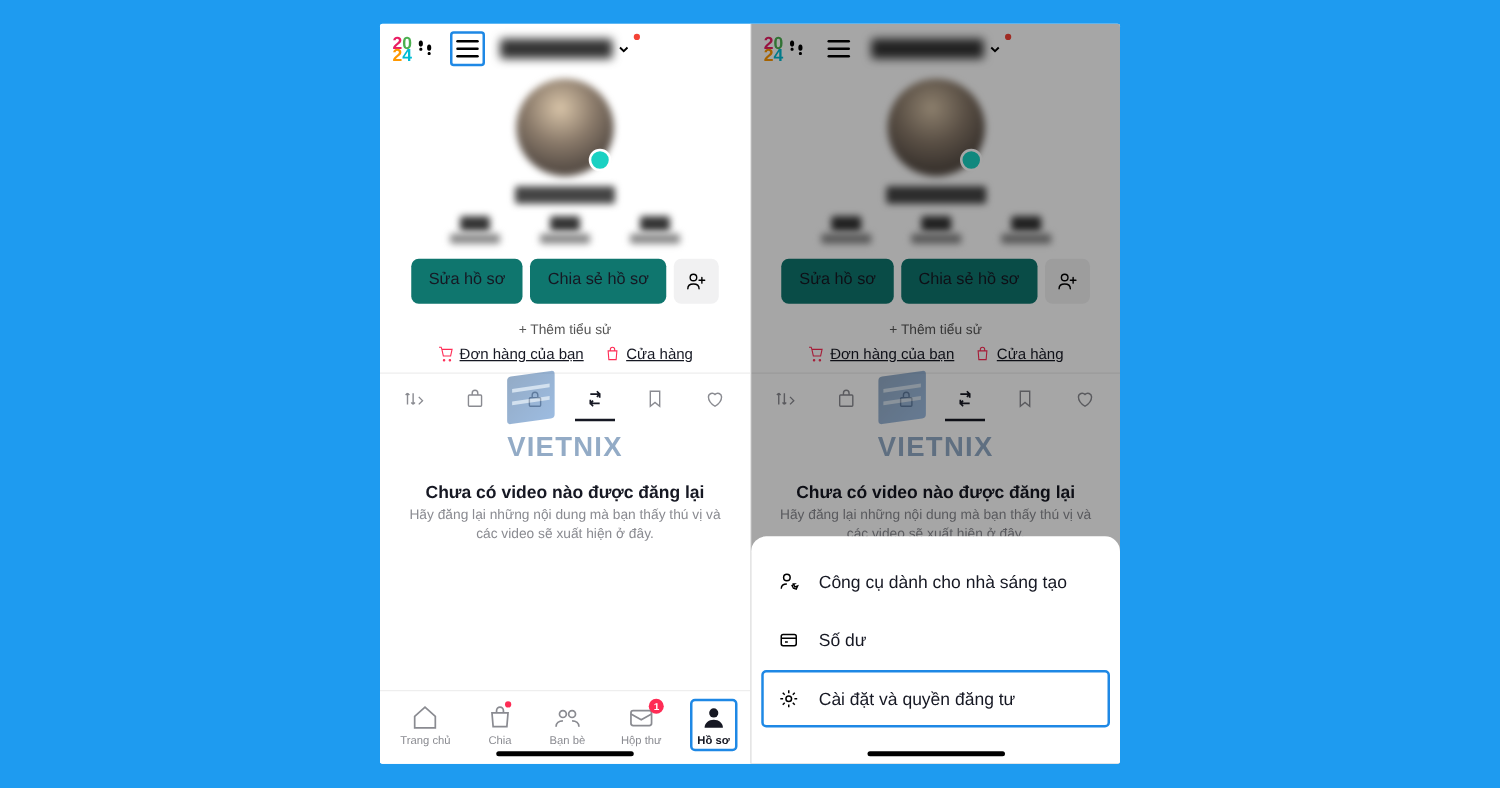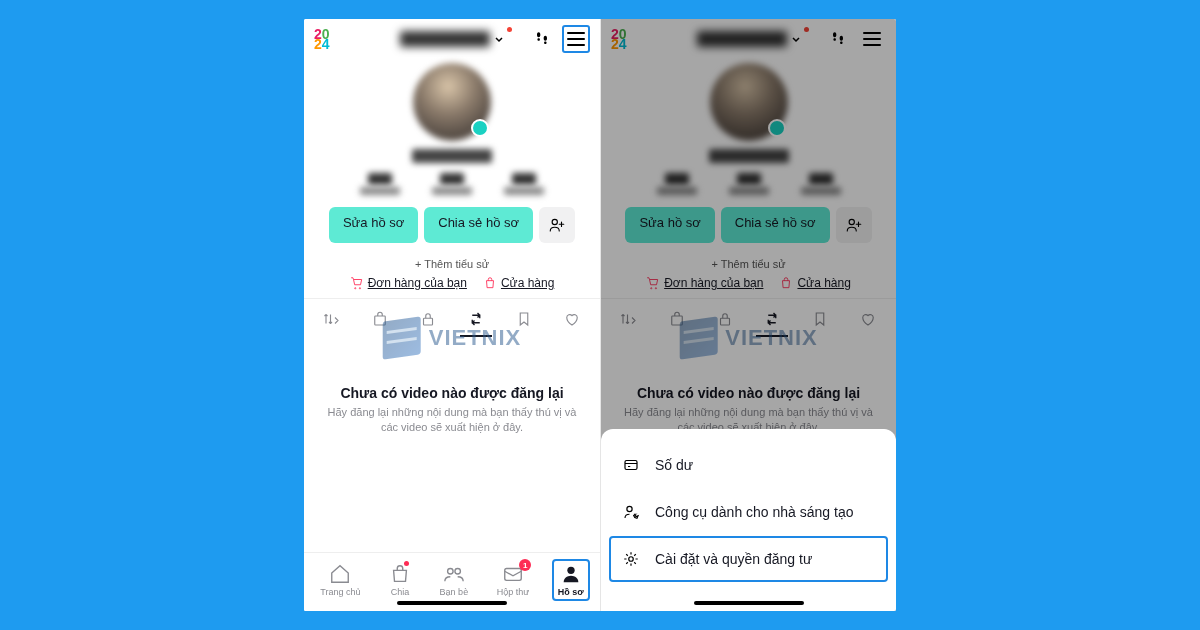--- a/index.html
+++ b/index.html
@@ -32,21 +32,20 @@
 .phone-right { border-left: 1px solid #e5e5e5; }
 .phone-right .dim-overlay {
   position: absolute;
   inset: 0;
   background: rgba(0,0,0,0.35);
   z-index: 5;
 }
 .header {
   display: flex;
   align-items: center;
-  justify-content: space-between;
   padding: 6px 10px;
   position: relative;
   z-index: 2;
 }
 .logo2024 {
   font-size: 14px;
   font-weight: 800;
   line-height: 0.75;
 }
 .logo2024 .l1 .c1{color:#e91e63}.logo2024 .l1 .c2{color:#4caf50}
@@ -103,21 +102,21 @@
   margin-top: 8px;
   width: 80px; height: 14px; background: #444; filter: blur(3px); border-radius: 2px;
 }
 .stats-row { display: flex; gap: 32px; margin-top: 10px; }
 .stat { display: flex; flex-direction: column; align-items: center; gap: 2px; }
 .stat-num { width: 24px; height: 12px; background: #333; filter: blur(3px); border-radius: 2px; }
 .stat-lbl { width: 40px; height: 8px; background: #888; filter: blur(3px); border-radius: 2px; }
 .btn-row { display: flex; gap: 6px; margin-top: 12px; }
 .pill-btn {
   padding: 8px 14px;
-  background: #5eead4;
+  background: #0f766e;
   border-radius: 6px;
   font-size: 13px;
   font-weight: 500;
   color: #161823;
   cursor: pointer;
 }
 .icon-btn {
   width: 36px; height: 36px;
   background: #f1f1f2;
   border-radius: 6px;
@@ -135,28 +134,29 @@
   border-top: 1px solid #eee;
   position: relative;
   z-index: 2;
 }
 .ctab { width: 24px; height: 24px; display: flex; align-items: center; justify-content: center; color: #8a8b91; cursor: pointer; position: relative;}
 .ctab.active { color: #161823; }
 .ctab.active::after { content:""; position:absolute; bottom:-6px; left:-4px; right:-4px; height:2px; background:#161823; }
 
 .watermark {
   position: absolute;
-  top: 300px;
+  top: 280px;
   left: 50%;
   transform: translateX(-50%);
   display: flex;
-  align-items: center;
+  align-items: flex-start;
   gap: 8px;
   opacity: 0.5;
   z-index: 3;
+  flex-direction: column;
 }
 .watermark-cube {
   width: 38px; height: 38px;
   background: linear-gradient(135deg, #2a5a8f, #3d7bc4);
   transform: skewY(-8deg);
   border-radius: 3px;
   position: relative;
 }
 .watermark-cube::before, .watermark-cube::after {
   content:""; position:absolute; left:4px; right:4px; height:3px; background:#a8c4e0;
@@ -543,34 +543,34 @@
       <div class="empty-title">Chưa có video nào được đăng lại</div>
       <div class="empty-sub">Hãy đăng lại những nội dung mà bạn thấy thú vị và các video sẽ xuất hiện ở đây.</div>
     </div>
 
     <div class="dim-overlay"></div>
 
     <div class="sheet">
       <div class="sheet-item">
         <div class="sheet-icon">
             <svg width="18" height="18" viewBox="0 0 24 24">
-              <rect x="4" y="6" width="16" height="12" rx="2" stroke="#000" stroke-width="1.6" fill="none"></rect>
-              <path d="M4 10h16M8 14h3" stroke="#000" stroke-width="1.6"></path>
-            </svg>
-          </div>
-        <span>Số dư</span>
+              <circle cx="10" cy="8" r="3.5" stroke="#000" stroke-width="1.6" fill="none"></circle>
+              <path d="M4 20c0-3 2.5-5 6-5M17 15l1.5 3 3-1-1.5 3.5-3-1-1.5-3 2.5-1.5z" stroke="#000" stroke-width="1.5" fill="none"></path>
+            </svg>
+          </div>
+        <span>Công cụ dành cho nhà sáng tạo</span>
       </div>
       <div class="sheet-item">
         <div class="sheet-icon">
             <svg width="18" height="18" viewBox="0 0 24 24">
-              <circle cx="10" cy="8" r="3.5" stroke="#000" stroke-width="1.6" fill="none"></circle>
-              <path d="M4 20c0-3 2.5-5 6-5M17 15l1.5 3 3-1-1.5 3.5-3-1-1.5-3 2.5-1.5z" stroke="#000" stroke-width="1.5" fill="none"></path>
-            </svg>
-          </div>
-        <span>Công cụ dành cho nhà sáng tạo</span>
+              <rect x="4" y="6" width="16" height="12" rx="2" stroke="#000" stroke-width="1.6" fill="none"></rect>
+              <path d="M4 10h16M8 14h3" stroke="#000" stroke-width="1.6"></path>
+            </svg>
+          </div>
+        <span>Số dư</span>
       </div>
       <div class="sheet-item highlight-box">
         <div class="sheet-icon">
             <svg width="18" height="18" viewBox="0 0 24 24">
               <circle cx="12" cy="12" r="3" stroke="#000" stroke-width="1.6" fill="none"></circle>
               <path d="M12 3v3M12 18v3M21 12h-3M6 12H3M18.4 5.6l-2.1 2.1M7.7 16.3l-2.1 2.1M18.4 18.4l-2.1-2.1M7.7 7.7L5.6 5.6" stroke="#000" stroke-width="1.6"></path>
             </svg>
           </div>
         <span>Cài đặt và quyền đăng tư</span>
       </div>

